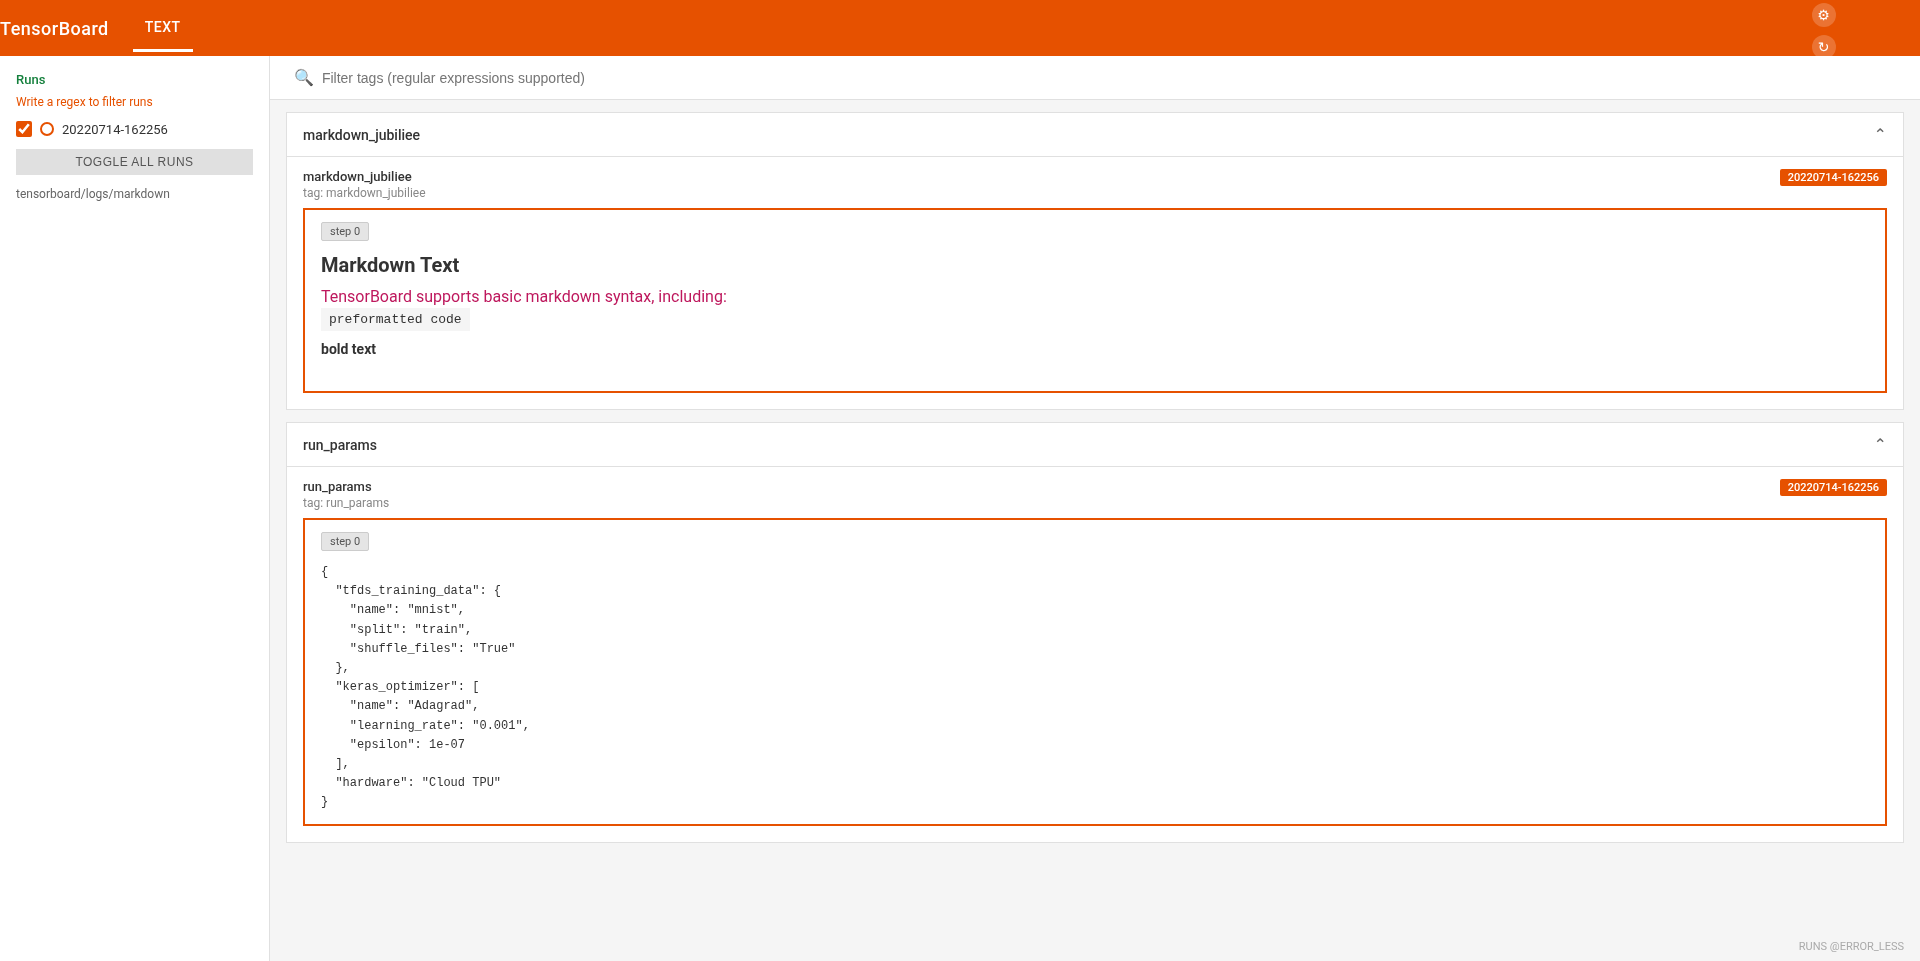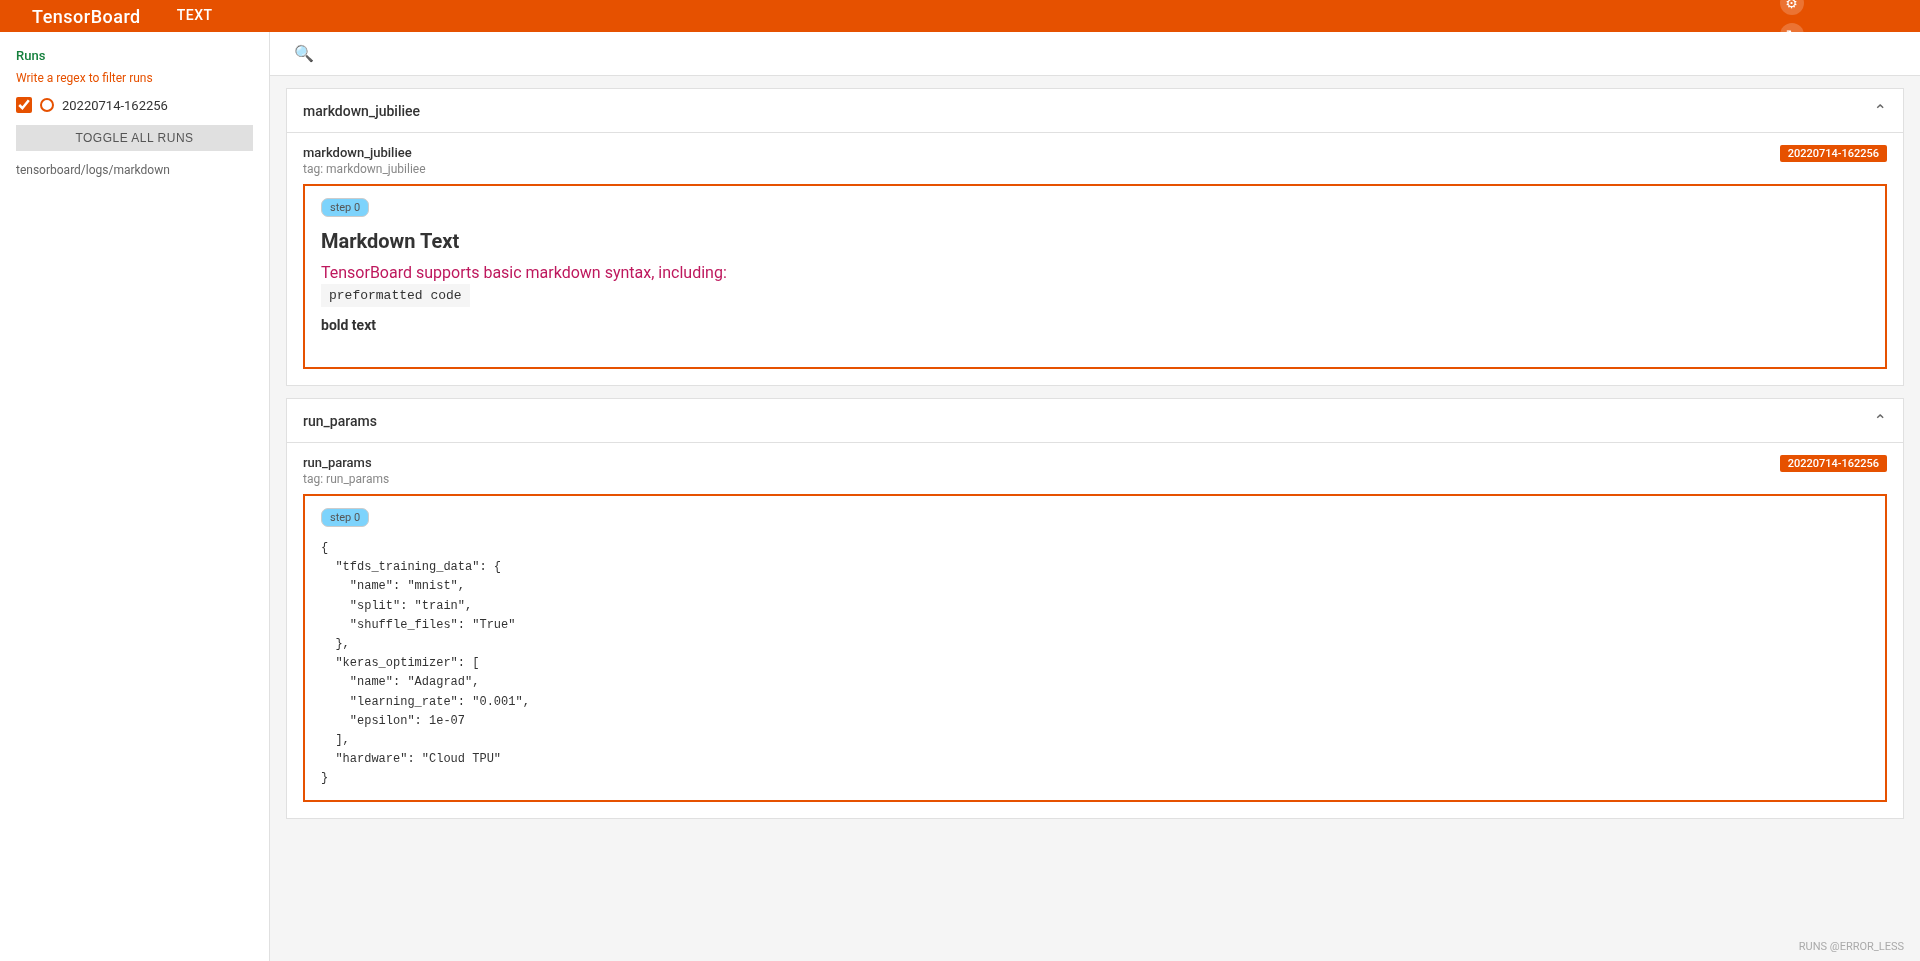--- a/index.html
+++ b/index.html
@@ -3,22 +3,22 @@
   <meta charset="utf-8">
   <style>
     * { box-sizing: border-box; margin: 0; padding: 0; }
     body { font-family: Roboto, Arial, sans-serif; font-size: 14px; background: #f5f5f5; color: #333; display: flex; flex-direction: column; height: 100vh; overflow: hidden; }
 
     
     .topnav {
       background: #e65100;
       display: flex;
       align-items: center;
-      height: 32px;
-      padding: 0 32px;
+      height: 56px;
+      padding: 0 0;
       flex-shrink: 0;
     }
     .topnav-brand {
       color: #fff;
       font-size: 18px;
       font-weight: 500;
       margin-right: 24px;
       letter-spacing: 0.5px;
     }
     .topnav-tab {
@@ -226,23 +226,23 @@
     
     .content-box {
       border: 2px solid #e65100;
       margin: 0 16px 16px;
       padding: 12px 16px;
       background: #fff;
       position: relative;
     }
     .step-badge {
       display: inline-block;
-      background: #7dd3fc;
+      background: #e5e5e5;
       border: 1px solid #ccc;
-      border-radius: 7px;
+      border-radius: 2px;
       font-size: 11px;
       padding: 2px 8px;
       color: #555;
       margin-bottom: 12px;
     }
 
     
     .md-heading {
       font-size: 20px;
       font-weight: bold;
@@ -332,20 +332,21 @@
       <span class="run-name">20220714-162256</span>
     </div>
     <button class="toggle-all-btn">TOGGLE ALL RUNS</button>
     <div class="sidebar-log-path">tensorboard/logs/markdown</div>
   </aside>
 
   <main class="main-content">
 
     <div class="filter-bar">
       <span class="search-icon">🔍</span>
+      <input class="filter-input" placeholder="Filter tags (regular expressions supported)" style="">
     </div>
 
     <div class="section-card">
       <div class="section-header">
         <span class="section-title">markdown_jubiliee</span>
         <span class="chevron-icon">⌃</span>
       </div>
       <div class="run-card">
         <div class="run-card-header">
           <div>

